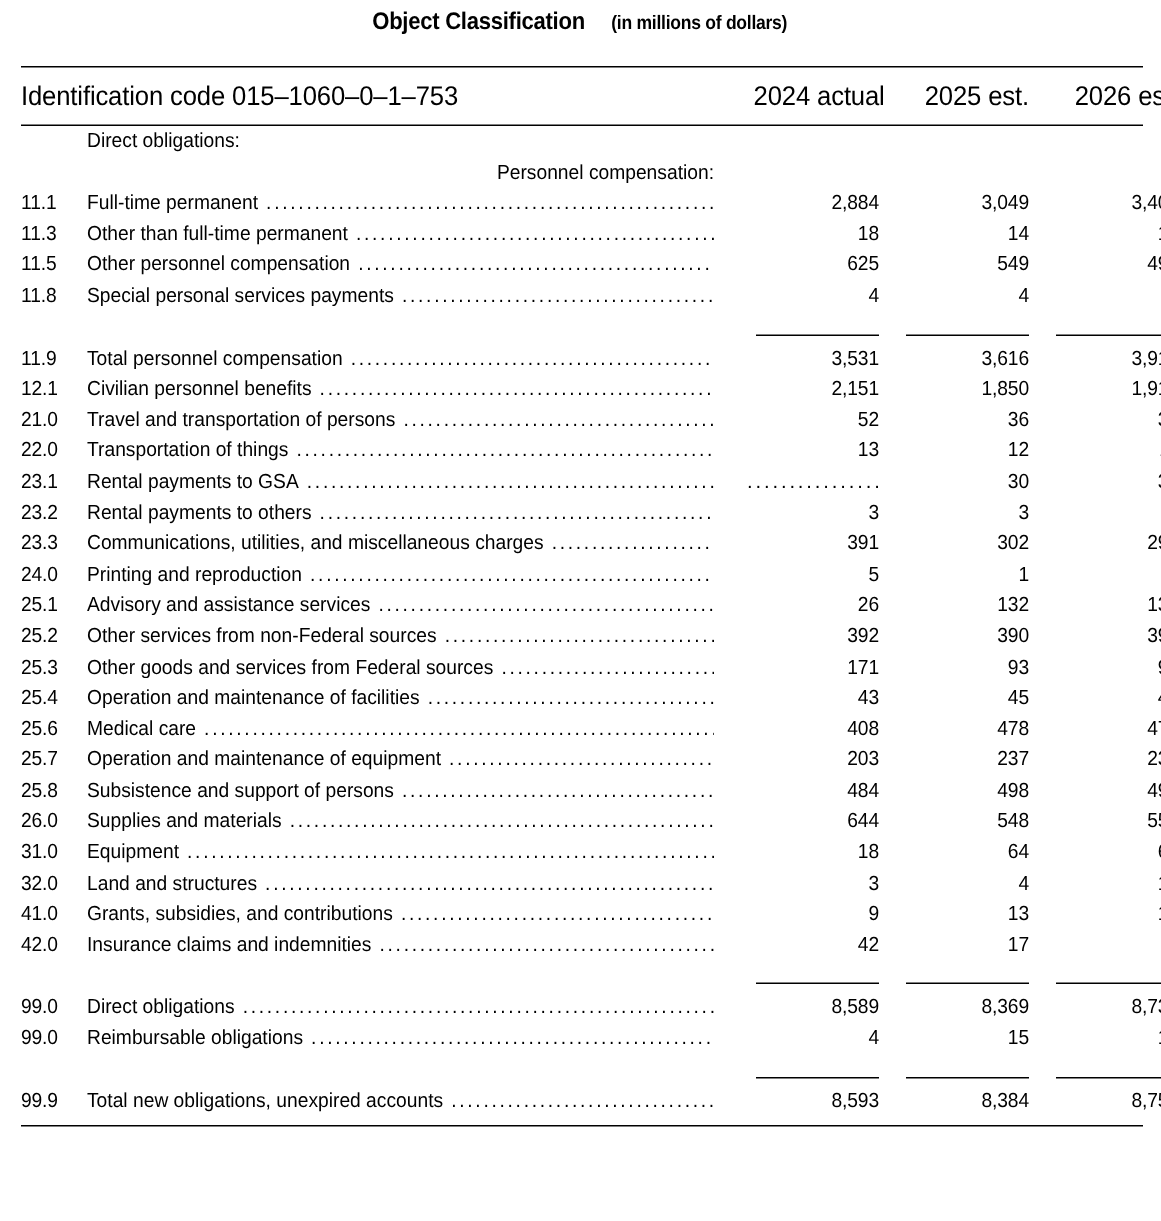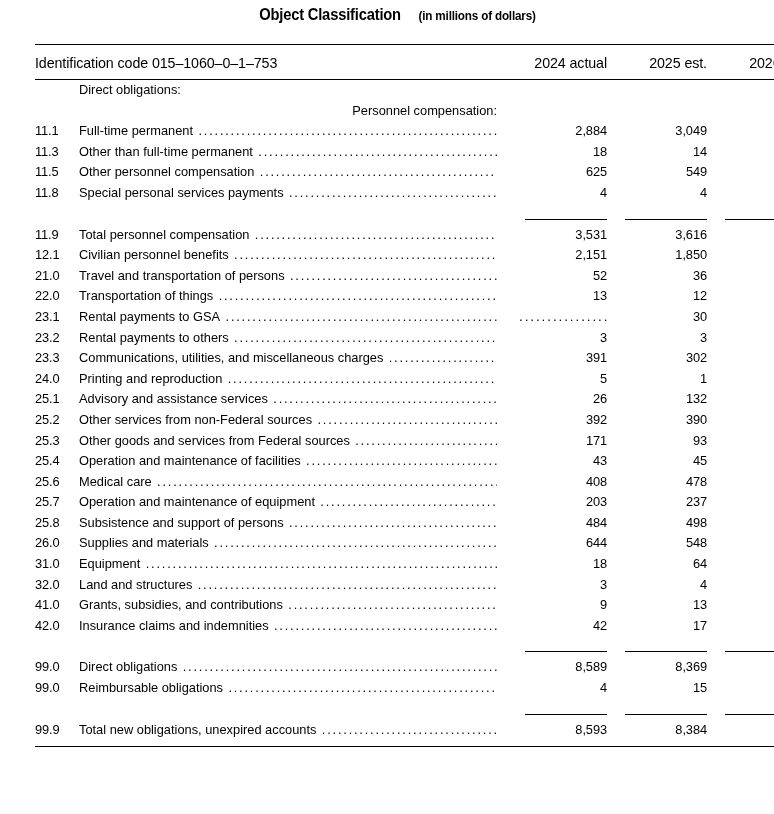--- a/index.html
+++ b/index.html
@@ -13,21 +13,20 @@
     font-family: "Liberation Sans", sans-serif;
     color: #000000;
     -webkit-font-smoothing: none;
   }
   #page {
     position: relative;
     width: 774px;
     height: 814px;
     overflow: hidden;
     box-sizing: border-box;
-    padding-left: 21px;
   }
 
   
   .title-block {
     text-align: center;
     padding-top: 6px;
     height: 30px;
     box-sizing: border-box;
   }
   .title-main {
@@ -69,21 +68,21 @@
     font-size: 13.5px;
   }
   table.obj col.c-code  { width: 44px; }
   table.obj col.c-label { width: 440px; }
   table.obj col.c-num   { width: 88px; }
   table.obj col.c-gap   { width: 12px; }
 
   .hdr td {
     padding: 9px 0 8px 0;
     vertical-align: bottom;
-    font-size: 15px;
+    font-size: 18px;
     letter-spacing: -0.1px;
     white-space: nowrap;
   }
   .hdr .idcode {
     text-align: left;
     transform: scaleX(0.95);
     transform-origin: left center;
     display: block;
   }
   .hdr .yr {

